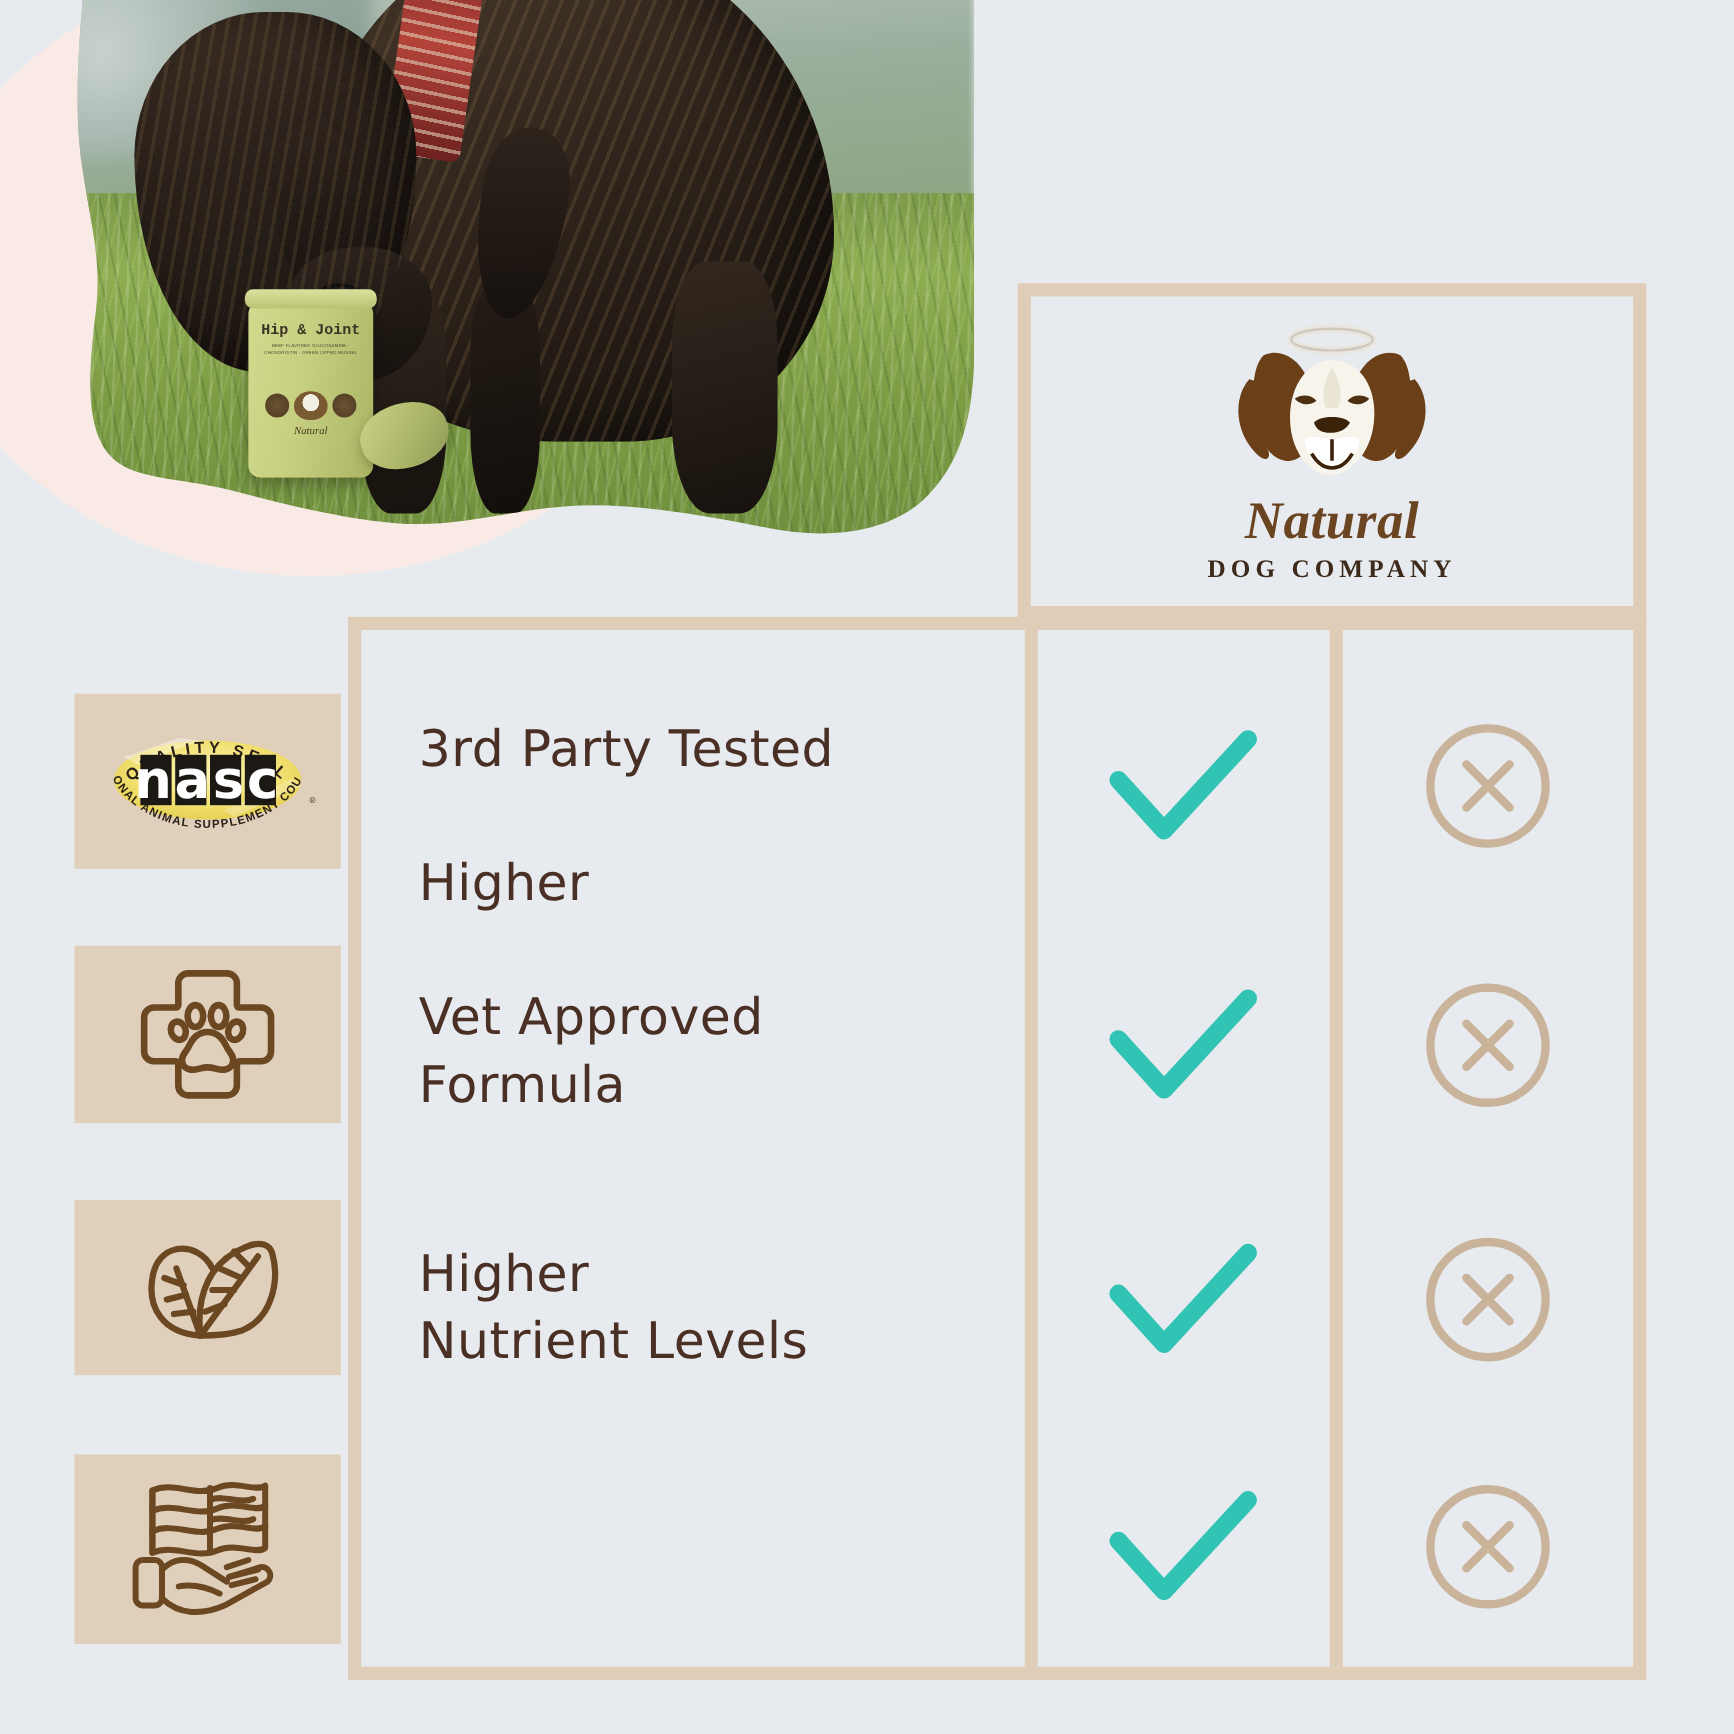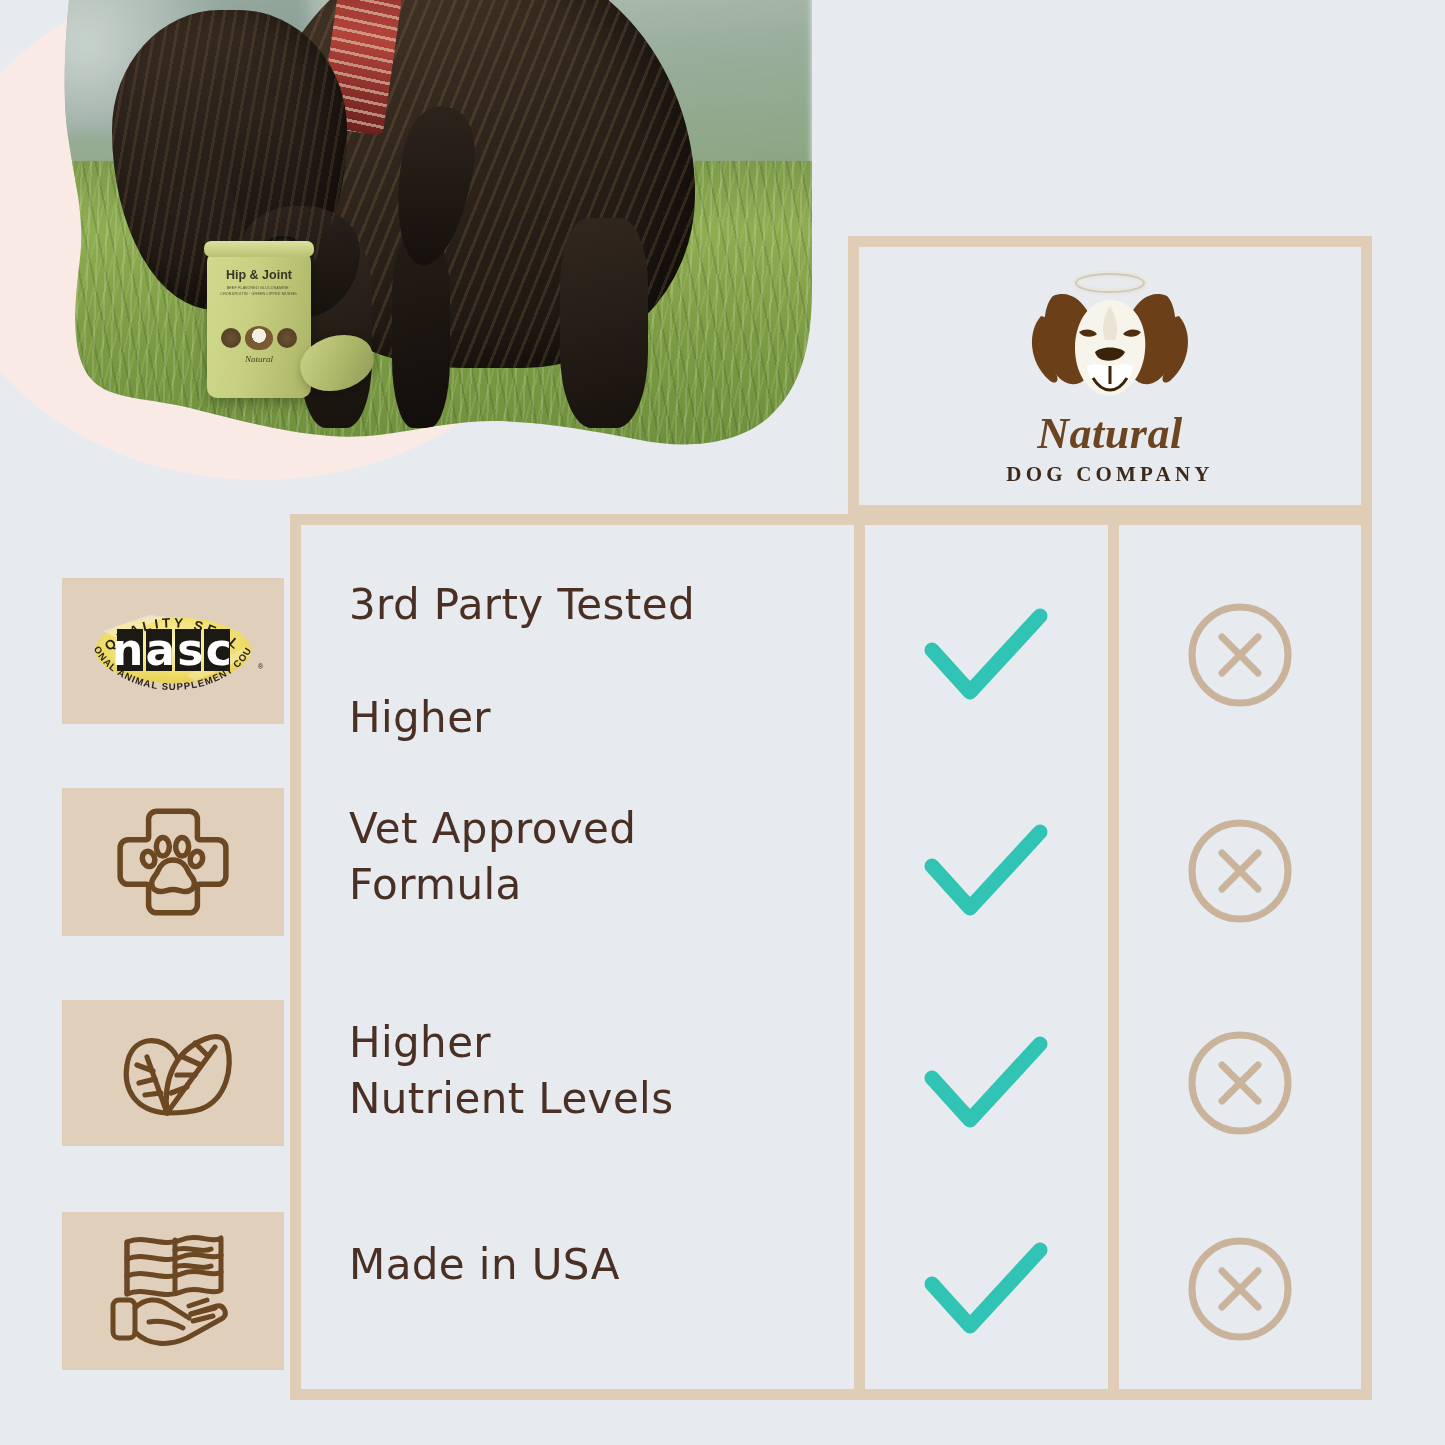--- a/index.html
+++ b/index.html
@@ -76,21 +76,21 @@
     border-radius:8px;}
   .dog-collar::after{content:"";position:absolute;inset:0;
     background:repeating-linear-gradient(4deg, rgba(230,215,190,.55) 0 3px, transparent 3px 11px);}
   
   .jar{position:absolute;left:207px;top:262px;width:104px;height:148px;
     background:linear-gradient(100deg,#d2d98e 0%,#c7d080 42%,#aab464 100%);
     border-radius:12px 12px 10px 10px;box-shadow:0 6px 14px rgba(0,0,0,.28);}
   .jar-lid{position:absolute;left:-3px;top:-9px;width:110px;height:16px;
     background:linear-gradient(180deg,#dbe2a0,#b9c272);border-radius:7px;}
   .jar-t{position:absolute;left:0;right:0;top:18px;text-align:center;
-    font-family:Liberation Sans, sans-serif;font-size:12.5px;color:#3a3326;font-weight:700;}
+    font-family:Liberation Mono, monospace;font-size:12.5px;color:#3a3326;font-weight:700;}
   .jar-s{position:absolute;left:8px;right:8px;top:36px;text-align:center;
     font-size:3.6px;color:#4e4633;line-height:1.55;letter-spacing:.2px;}
   .jar-badge{position:absolute;width:20px;height:20px;border-radius:50%;
     background:radial-gradient(circle,#6b5232,#4d3a22);top:78px;}
   .jar-badge.l{left:14px;} .jar-badge.r{left:70px;}
   .jar-logo{position:absolute;left:38px;top:76px;width:28px;height:24px;
     background:radial-gradient(ellipse at 50% 40%,#f2efe4 0 34%,#7a5a33 36% 100%);border-radius:50% 50% 46% 46%;}
   .jar-word{position:absolute;left:0;right:0;top:104px;text-align:center;
     font-family:"Liberation Serif",serif;font-style:italic;font-size:9px;color:#4a3a22;}
   .jar-cap{position:absolute;left:300px;top:348px;width:74px;height:54px;
@@ -112,21 +112,21 @@
 
   .table{
     position:absolute;left:290px;top:514px;width:1082px;height:886px;
     border:11px solid #e0cdb7;box-sizing:border-box;z-index:3;
     display:flex;
   }
   .col-feat{width:52.2%;position:relative;}
   .col-check{flex:1;border-left:11px solid #e0cdb7;position:relative;}
   .col-x{flex:1;border-left:11px solid #e0cdb7;position:relative;}
 
-  .feat-row{position:absolute;left:48px;right:20px;display:flex;align-items:flex-start;}
+  .feat-row{position:absolute;left:48px;right:20px;display:flex;align-items:center;}
   .feat-txt{
     color:#4a2f24;font-size:42px;line-height:1.34;font-weight:400;letter-spacing:.4px;
     font-family:"DejaVu Sans", sans-serif;
   }
   .mark-row{position:absolute;left:0;right:0;display:flex;align-items:center;justify-content:center;}
 
   
   .logo-box{display:flex;flex-direction:column;align-items:center;justify-content:center;}
   .logo-word{font-family:"Liberation Serif",serif;font-style:italic;font-weight:700;
     font-size:44px;color:#6b4422;margin-top:2px;letter-spacing:.5px;}
@@ -305,23 +305,20 @@
           <span>Vet Approved</span><br>
           <span>Formula</span>
         </div>
       </div>
       <div class="feat-row" style="top:490px;height:150px;">
         <div class="feat-txt">
           <span>Higher</span><br>
           <span>Nutrient Levels</span>
         </div>
       </div>
-      <div class="feat-row" style="top:712px;height:100px;">
-        <div class="feat-txt">Made in USA</div>
-      </div>
     </div>
 
     <div class="col-check">
       <div class="mark-row" style="top:66px;height:130px;">
         <svg width="140" height="112" viewBox="0 0 140 112" fill="none" stroke="#31c3b3" stroke-width="15" stroke-linecap="round" stroke-linejoin="round">
           <path d="M16 50 L54 92 L124 16"></path>
         </svg>
       </div>
       <div class="mark-row" style="top:282px;height:130px;">
         <svg width="140" height="112" viewBox="0 0 140 112" fill="none" stroke="#31c3b3" stroke-width="15" stroke-linecap="round" stroke-linejoin="round">

